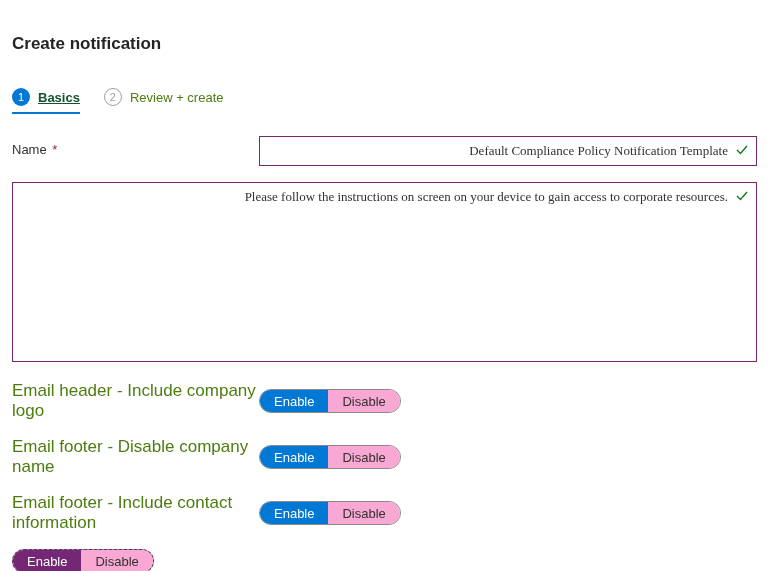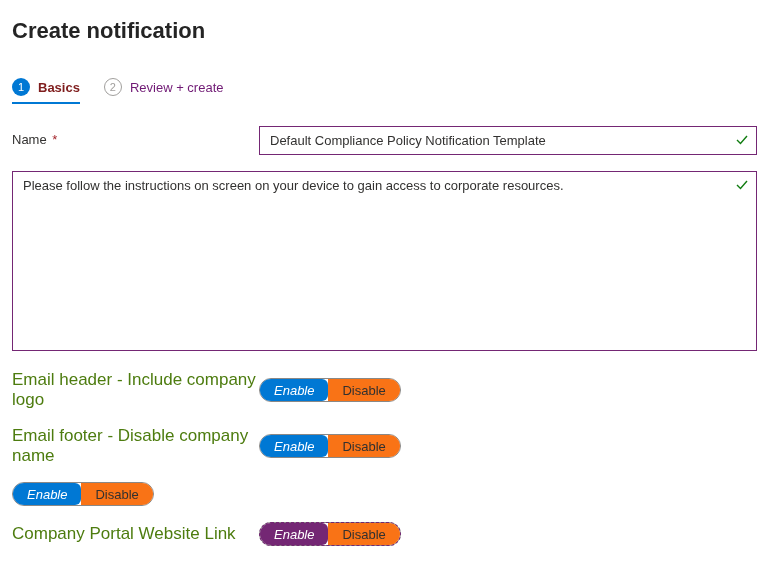--- a/index.html
+++ b/index.html
@@ -5,23 +5,23 @@
   * { box-sizing: border-box; }
   body {
     margin: 0;
     padding: 18px 12px;
     font-family: "Segoe UI", Arial, sans-serif;
     font-size: 13px;
     color: #323130;
     width: 769px;
   }
   h1 {
-    font-size: 22px;
+    font-size: 17px;
     font-weight: 600;
-    margin: 0 0 34px 0;
+    margin: 16px 0 34px 0;
     color: #242424;
   }
   .tabs {
     display: flex;
     gap: 24px;
     align-items: center;
     margin-bottom: 22px;
   }
   .tab {
     display: flex;
@@ -43,49 +43,51 @@
   .tab.active .tab-num {
     background: #0078d4;
     color: #fff;
   }
   .tab.inactive .tab-num {
     border: 1px solid #a19f9d;
     color: #a19f9d;
   }
   .tab.active .tab-label {
     font-weight: 600;
-    color: #7f1d1d;
+    color: #14532d;
+    text-decoration: underline;
   }
   .tab.inactive .tab-label {
-    color: #701a75;
+    color: #4d7c0f;
   }
   .form-row {
     display: flex;
     align-items: flex-start;
     margin-bottom: 8px;
   }
   .form-label-col {
     width: 247px;
     padding-top: 6px;
     font-size: 13px;
     color: #323130;
   }
   .req { color: #a4262c; margin-left: 2px; }
   .form-field-col {
     flex: 1;
     position: relative;
   }
   .text-input, .text-area {
     width: 100%;
     border: 1px solid #742774;
-    padding: 6px 17px 6px 10px;
-    font-family: Liberation Sans, sans-serif;
+    padding: 6px 28px 6px 10px;
+    font-family: Liberation Serif, serif;
     font-size: 13px;
     color: #323130;
     outline: none;
+    text-align: right;
   }
   .text-area {
     height: 180px;
     resize: none;
   }
   .check-icon {
     position: absolute;
     right: 8px;
     top: 7px;
     color: #107c10;
@@ -109,26 +111,25 @@
     height: 24px;
     cursor: pointer;
   }
   .pill-half {
     display: flex;
     align-items: center;
     justify-content: center;
     padding: 0 14px;
     font-size: 13px;
     color: #323130;
-    background: #f97316;
+    background: #f9a8d4;
   }
   .pill-half.on {
     color: #fff;
-    border-radius: 6px;
-    font-style: italic;
+    border-radius: 0;
   }
   .pill-blue .pill-half.on { background: #0078d4; }
   .pill-purple .pill-half.on { background: #742774; }
   .pill-purple {
     outline: 1px dashed #742774;
     outline-offset: -1px;
   }
 </style>
 </head>
 <body>
@@ -186,25 +187,25 @@
 
 <div class="toggle-row">
   <div class="toggle-label-col">Email footer - Disable company name</div>
   <div class="pill-toggle pill-blue">
     <div class="pill-half on">Enable</div>
     <div class="pill-half">Disable</div>
   </div>
 </div>
 
 <div class="toggle-row">
+  <div class="toggle-label-col">Email footer - Include contact information</div>
   <div class="pill-toggle pill-blue">
     <div class="pill-half on">Enable</div>
     <div class="pill-half">Disable</div>
   </div>
 </div>
 
 <div class="toggle-row">
-  <div class="toggle-label-col">Company Portal Website Link</div>
   <div class="pill-toggle pill-purple">
     <div class="pill-half on">Enable</div>
     <div class="pill-half">Disable</div>
   </div>
 </div>
 
 </body></html>

